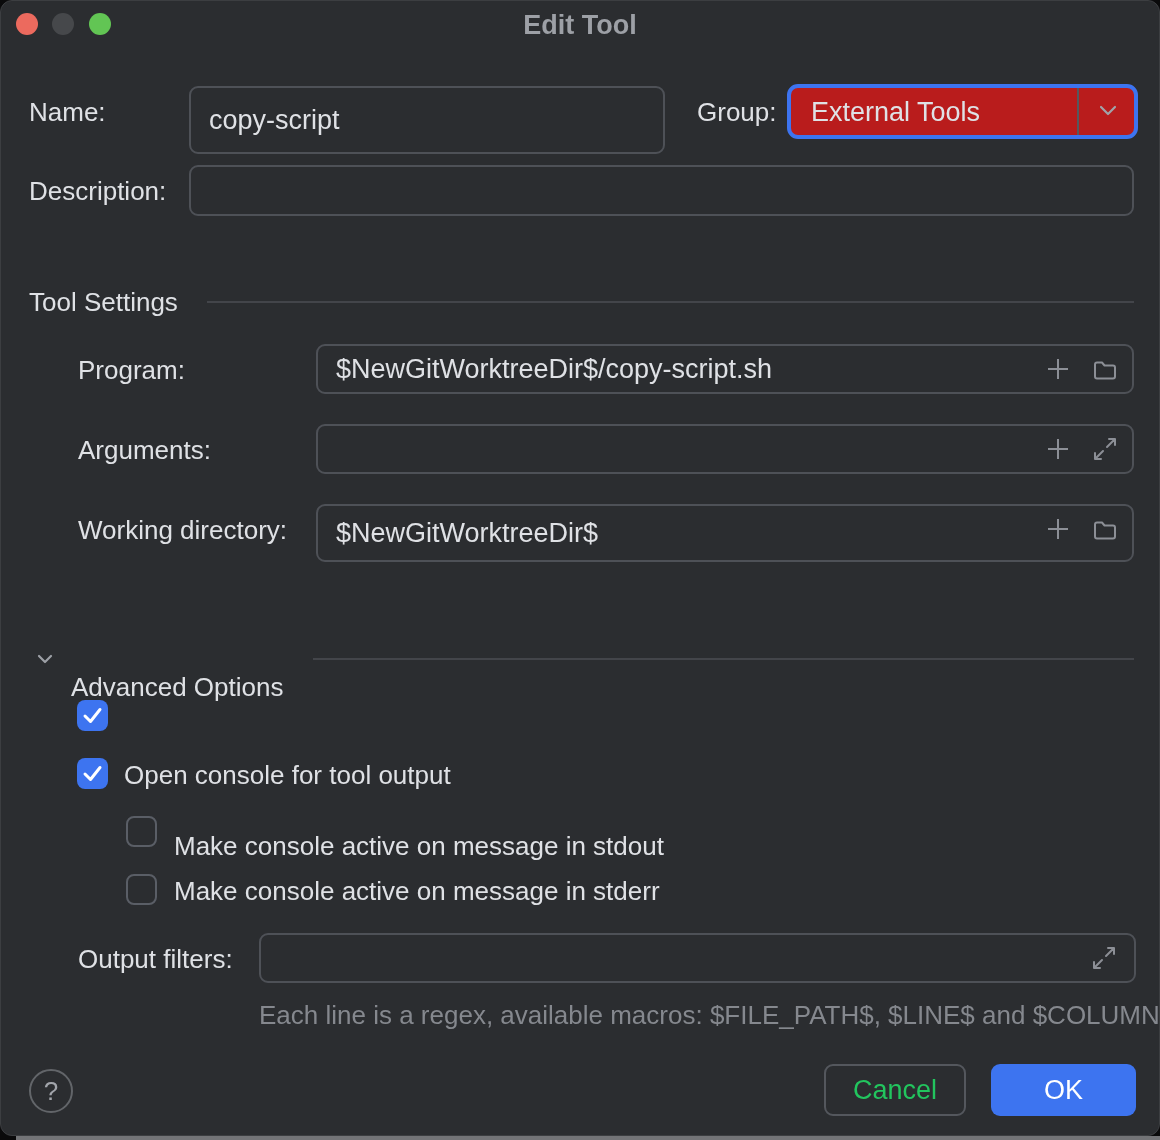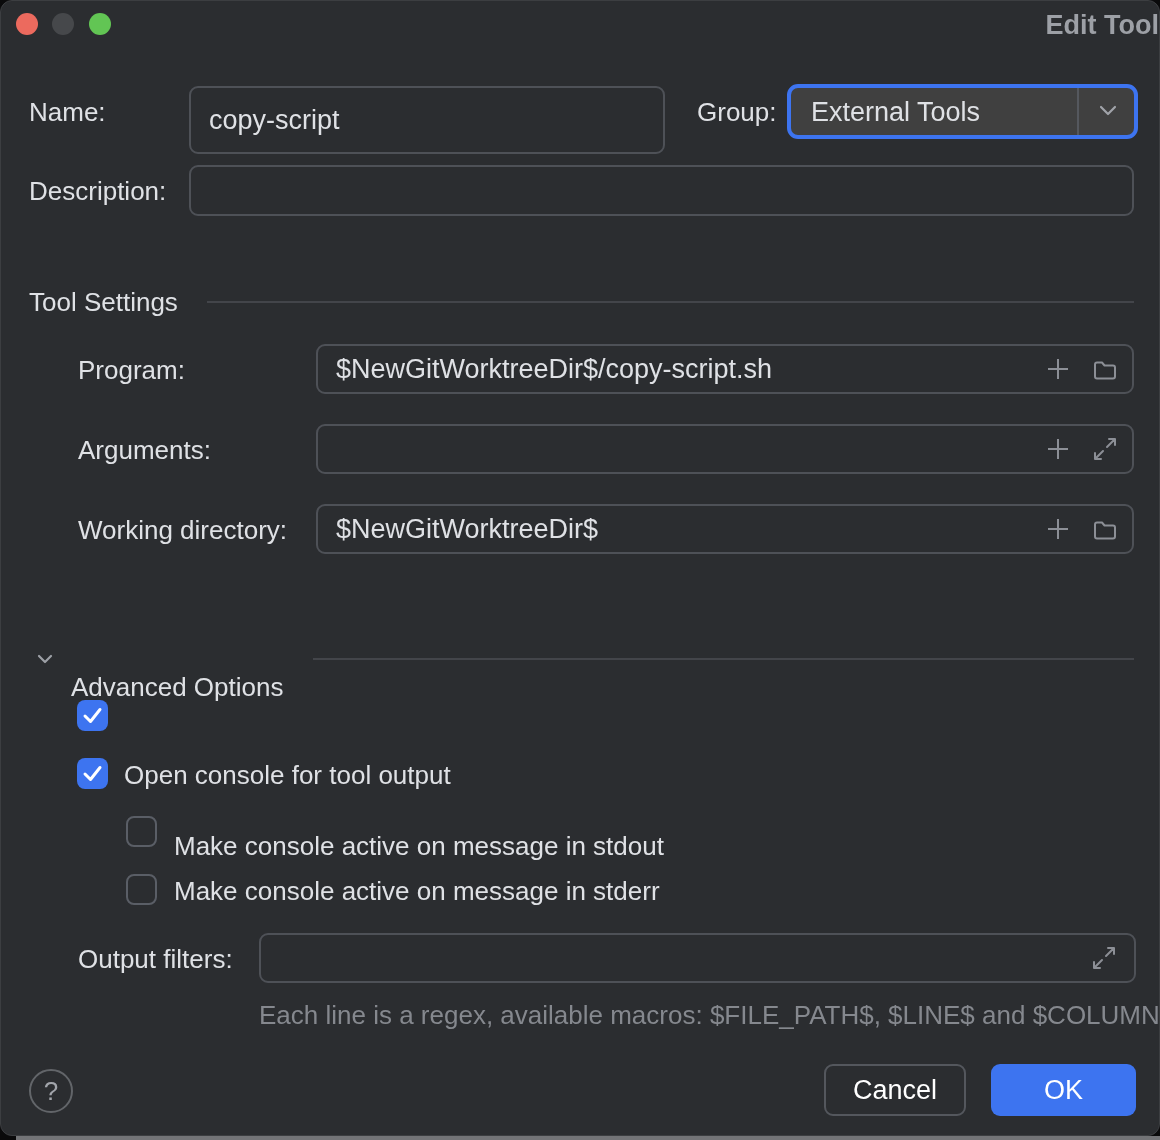--- a/index.html
+++ b/index.html
@@ -11,34 +11,34 @@
 
   .window { position:absolute; top:0; left:0; width:1160px; height:1136px;
     background:#2b2d30; border:1px solid #3c3e41; border-radius:12px; overflow:hidden; }
 
   
   .titlebar { position:absolute; top:0; left:0; right:0; height:46px; }
   .dot { position:absolute; top:12px; width:22px; height:22px; border-radius:50%; }
   .dot.red   { left:15px;  background:#ec6a5e; }
   .dot.gray  { left:51px;  background:#46484b; }
   .dot.green { left:88px;  background:#62c554; }
-  .win-title { position:absolute; top:9px; left:0; right:0; text-align:right;
+  .win-title { position:absolute; top:9px; left:0; right:0; text-align:center;
     font-size:27px; font-weight:bold; color:#9da0a6; }
 
   .lbl { position:absolute; color:#dfe1e5; font-size:26px; white-space:nowrap;
     transform:translateY(-50%); }
 
   .field { position:absolute; background:transparent; border:2px solid #4e5157;
     border-radius:9px; color:#dfe1e5; font-size:27px; padding:0 18px;
     font-family:"Liberation Sans", sans-serif; outline:none; }
   .field::placeholder { color:#6f7379; }
 
   
   .group-select { position:absolute; left:786px; top:83px; width:351px; height:55px;
-    border:4px solid #3d74f0; border-radius:11px; background:#404040; cursor:default; }
+    border:4px solid #3d74f0; border-radius:11px; background:#b91c1c; cursor:default; }
   .group-select .sel-text { position:absolute; left:20px; top:50%; transform:translateY(-50%);
     color:#dfe1e5; font-size:27px; white-space:nowrap; }
   .group-select .sel-divider { position:absolute; right:55px; top:0; bottom:0; width:2px; background:#55585e; }
   .group-select .sel-chevron { position:absolute; right:13px; top:50%; transform:translateY(-50%); }
 
   
   .section-line { position:absolute; height:2px; background:#43454a; }
   .section-title { position:absolute; color:#dfe1e5; font-size:26px; transform:translateY(-50%); white-space:nowrap; }
 
   .adv-chevron { position:absolute; left:34px; top:648px; }
@@ -56,21 +56,21 @@
 
   .hint { position:absolute; left:258px; top:999px; color:#85888e; font-size:26px; white-space:nowrap; }
 
   
   .help-btn { position:absolute; left:28px; top:1068px; width:44px; height:44px;
     border:2px solid #626569; border-radius:50%; color:#a2a5ab; font-size:26px;
     background:transparent; display:flex; align-items:center; justify-content:center; cursor:pointer; }
   .btn { position:absolute; top:1063px; height:52px; border-radius:9px; font-size:27px;
     display:flex; align-items:center; justify-content:center; cursor:pointer;
     font-family:"Liberation Sans", sans-serif; }
-  .btn.cancel { left:823px; width:142px; border:2px solid #54575d; background:transparent; color:#ffffff; }
+  .btn.cancel { left:823px; width:142px; border:2px solid #54575d; background:transparent; color:#22c55e; }
   .btn.ok { left:990px; width:145px; border:none; background:#3d74f0; color:#ffffff; }
 </style>
 </head>
 <body>
 
 <div id="stage">
   <div class="behind-line"></div>
 
   <div class="window">
 
@@ -121,21 +121,21 @@
           <path d="M14 4v20M4 14h20"></path>
         </svg>
     </span>
     <span class="icon-btn" style="left:1090px; top:434px;">
       <svg width="28" height="28" viewBox="0 0 28 28" fill="none" stroke="#8c8f96" stroke-width="2" stroke-linecap="round" stroke-linejoin="round">
         <path d="M16 12l8-8M24 4h-6M24 4v6M12 16l-8 8M4 24h6M4 24v-6"></path>
       </svg>
     </span>
 
     <div class="lbl" style="left:77px; top:529px;text-align:center;">Working directory:</div>
-    <input class="field" style="left: 315px; top: 503px; width: 818px; height: 50px; padding-right: 120px;" value="$NewGitWorktreeDir$">
+    <input class="field" style="left: 315px; top: 503px; width: 818px; height: 58px; padding-right: 120px;" value="$NewGitWorktreeDir$">
     <span class="icon-btn" style="left:1043px; top:514px;">
       <svg width="28" height="28" viewBox="0 0 28 28" fill="none" stroke="#8c8f96" stroke-width="2">
           <path d="M14 4v20M4 14h20"></path>
         </svg>
     </span>
     <span class="icon-btn" style="left:1090px; top:514px;">
       <svg width="28" height="28" viewBox="0 0 28 28" fill="none" stroke="#8c8f96" stroke-width="2" stroke-linejoin="round">
         <path d="M4 9.5v12a2 2 0 0 0 2 2h16a2 2 0 0 0 2-2v-9a2 2 0 0 0-2-2H13.5l-2.5-3H6a2 2 0 0 0-2 2z"></path>
       </svg>
     </span>

